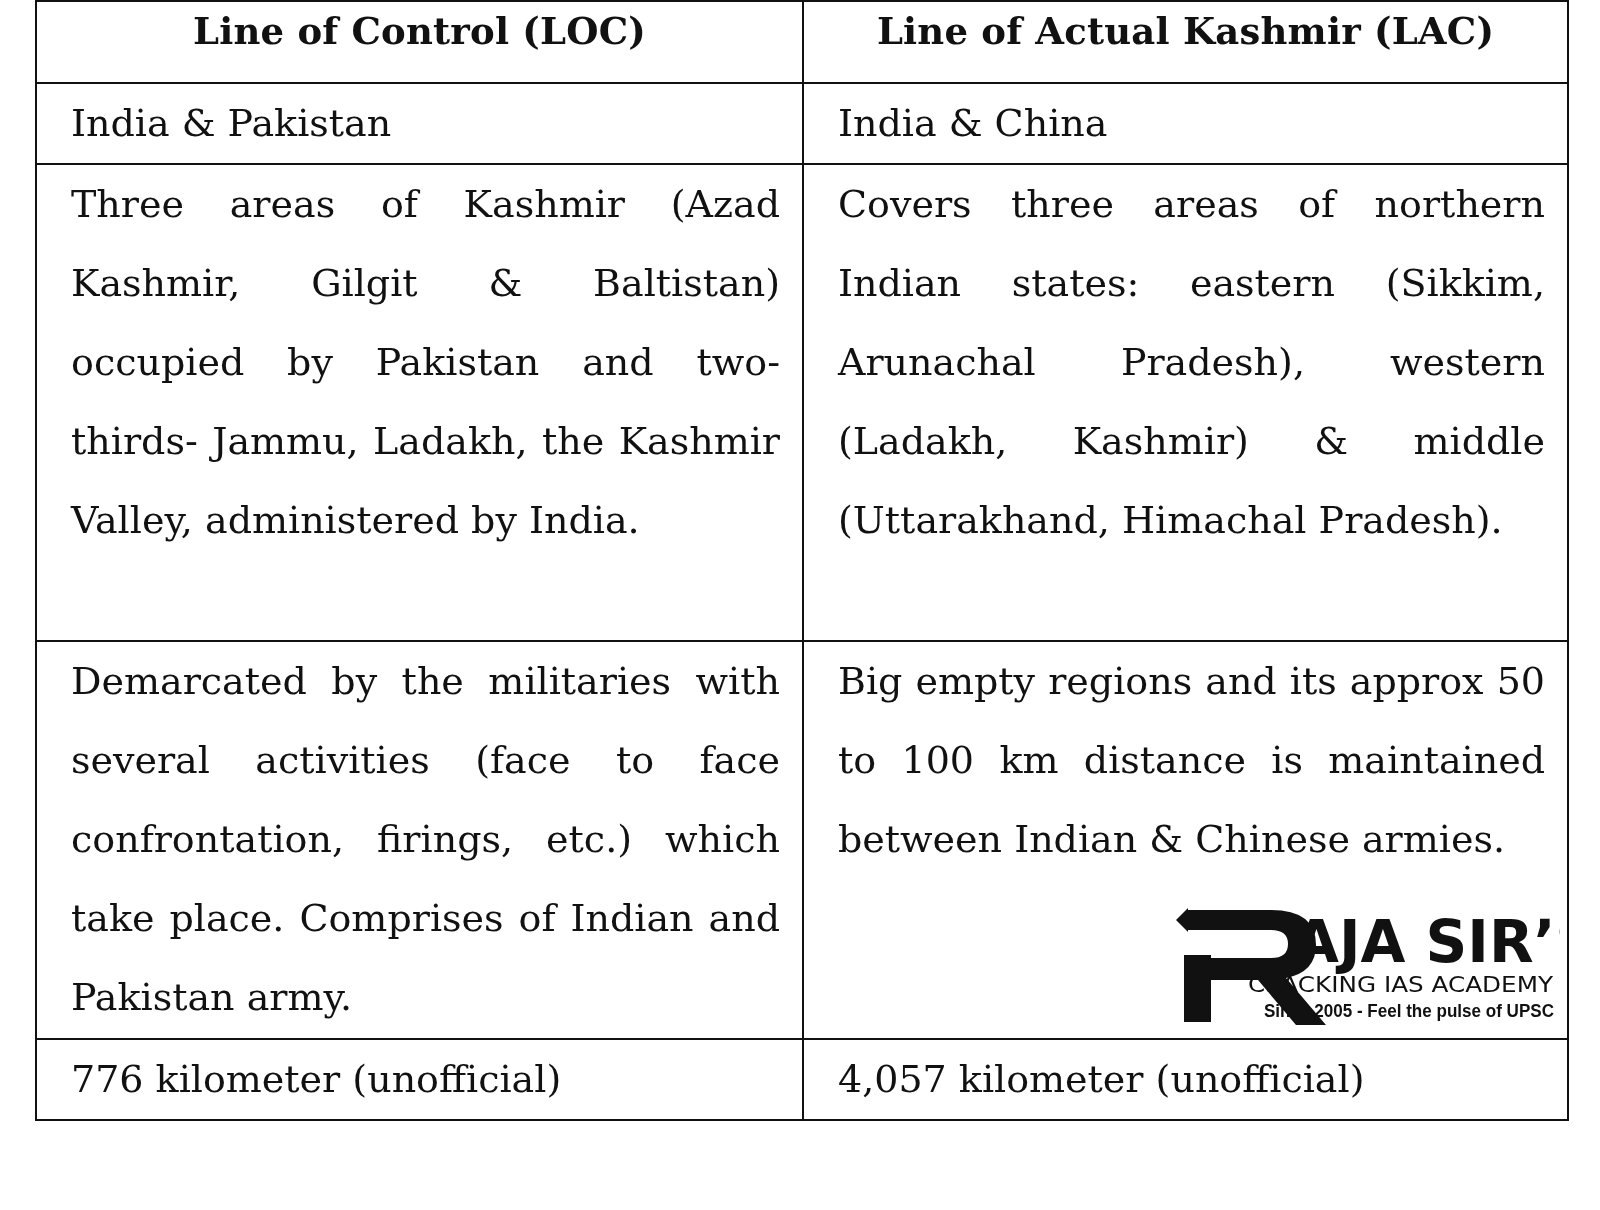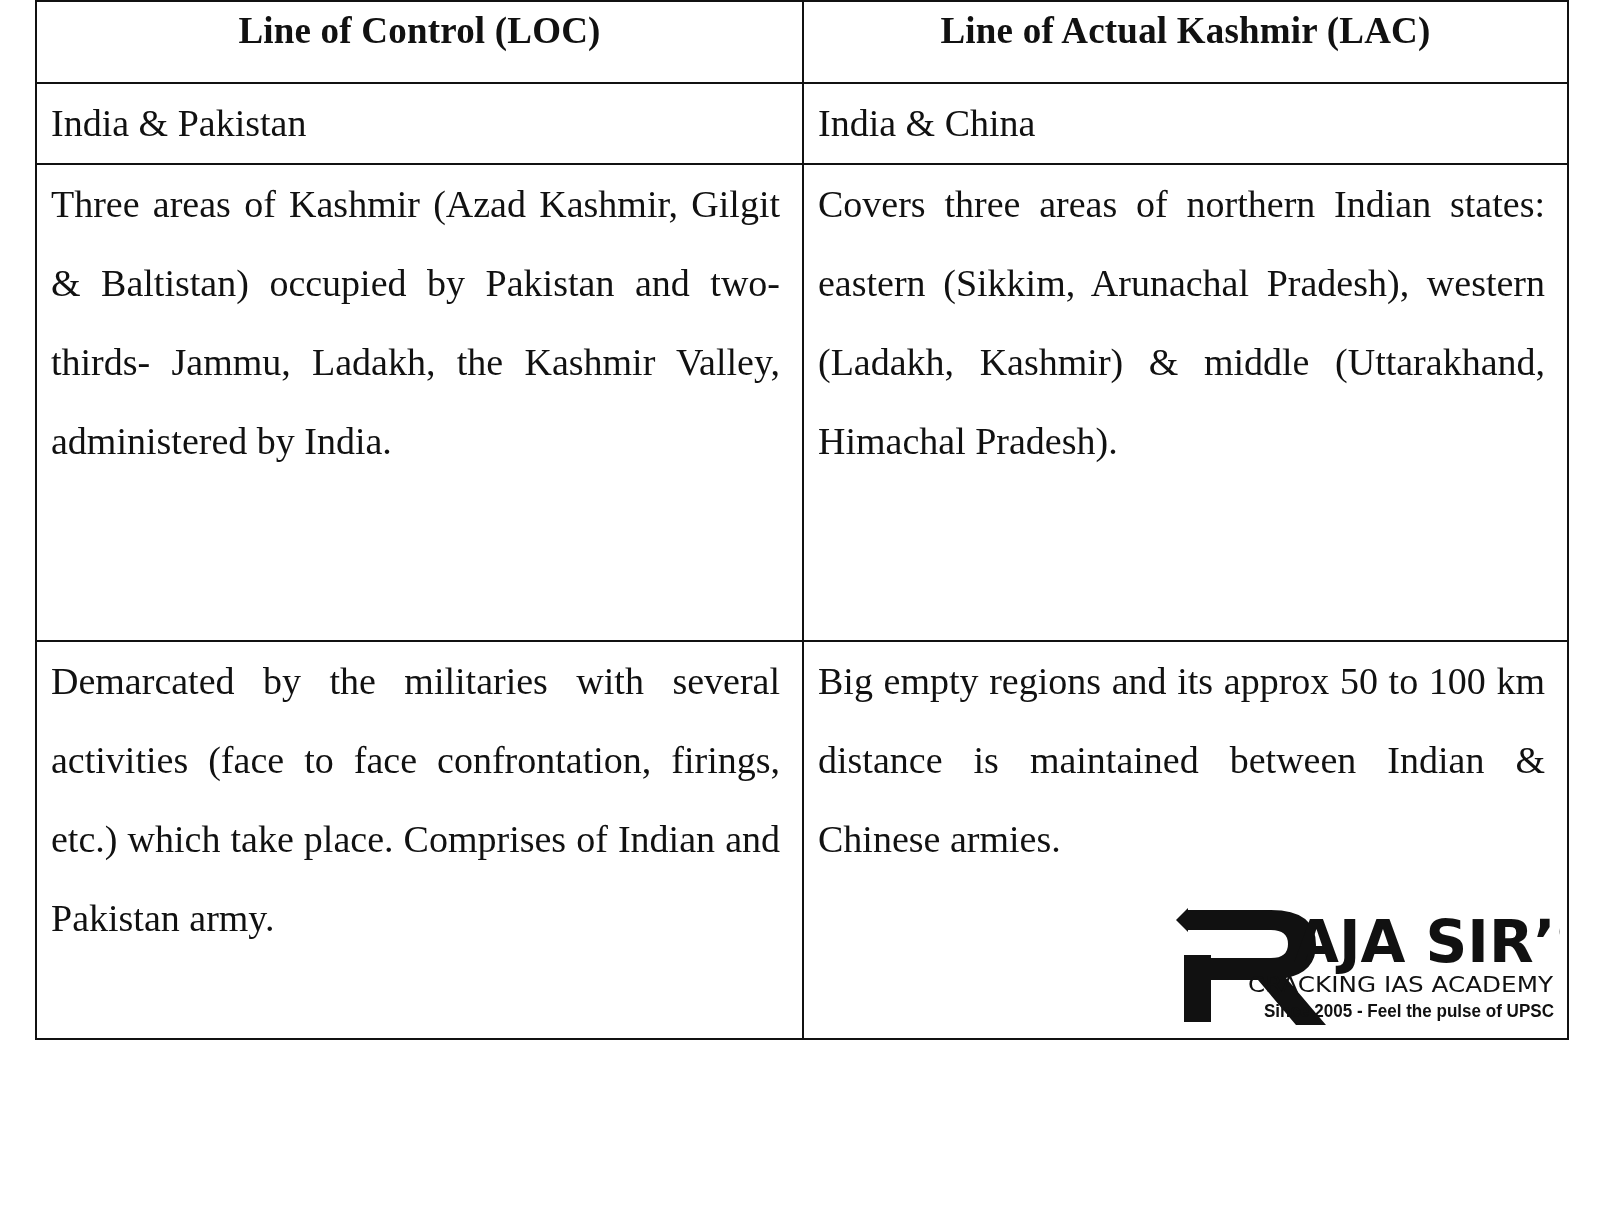--- a/index.html
+++ b/index.html
@@ -1,24 +1,24 @@
 <!DOCTYPE html>
 <html><head>
 <meta charset="utf-8">
 <style>
   html, body { margin:0; padding:0; background:#ffffff; }
   body { width:1600px; height:1210px; position:relative; overflow:hidden;
          font-family:"DejaVu Serif", "Liberation Serif", serif; color:#111; }
-  .tbl { position:absolute; left:35px; top:0; width:1532px; border-collapse:collapse; table-layout:fixed;font-family:Liberation Serif, serif; }
+  .tbl { position:absolute; left:35px; top:0; width:1532px; border-collapse:collapse; table-layout:fixed; }
   .tbl td, .tbl th { border:2px solid #111; vertical-align:top; padding:0; }
   .tbl col.c1 { width:767px; }
   .tbl col.c2 { width:765px; }
   th { height:80px; font-weight:bold; font-size:37px; text-align:center; line-height:58px; letter-spacing:0.2px; }
   td { font-size:38px; line-height:79px; text-align:justify; }
-  td .cell { padding:0 22px 0 14px; }
+  td .cell { padding:0 22px 0 34px; }
   .r1 td { height:79px; }
   .r2 td { height:475px;border-radius:11px; }
   .r3 td { height:396px; }
   .r4 td { height:79px; }
   .cell.just { text-align:justify; text-align-last:left; }
   .logo { position:absolute; left:1176px; top:900px; width:384px; height:125px; }
 </style>
 </head>
 <body>
 
@@ -49,20 +49,28 @@
         </td>
   </tr>
   <tr class="r3">
     <td>
           <div class="cell just">Demarcated by the militaries with several activities (face to face confrontation, firings, etc.) which take place. Comprises of Indian and Pakistan army.</div>
         </td>
     <td>
           <div class="cell just">Big empty regions and its approx 50 to 100 km distance is maintained between Indian &amp; Chinese armies.</div>
         </td>
   </tr>
+  <tr class="r4">
+    <td>
+          <div class="cell">776 kilometer (unofficial)</div>
+        </td>
+    <td>
+          <div class="cell">4,057 kilometer (unofficial)</div>
+        </td>
+  </tr>
 </tbody>
   </table>
 
 <svg class="logo" viewBox="0 0 384 125" xmlns="http://www.w3.org/2000/svg">
 
   <polygon points="0,20 12,8 12,32" fill="#111"></polygon>
 
   <path d="M10,10 L95,10 Q140,10 140,45 Q140,72 110,78 L150,125 L120,125 L82,80 L35,80 L35,122 L8,122 L8,55 L35,55 L35,30 L10,30 Z M35,30 L35,58 L95,58 Q112,58 112,44 Q112,30 95,30 Z" fill="#111"></path>
   <text x="118" y="62" font-family="DejaVu Sans, sans-serif" font-weight="bold" font-size="58" fill="#111">AJA SIR’S</text>
   <text x="72" y="92" font-family="DejaVu Sans, sans-serif" font-size="21" fill="#111" textLength="305" lengthAdjust="spacingAndGlyphs">CRACKING IAS ACADEMY</text>

